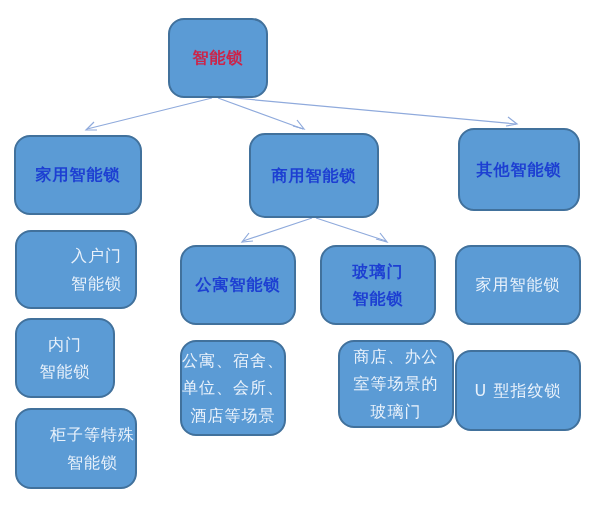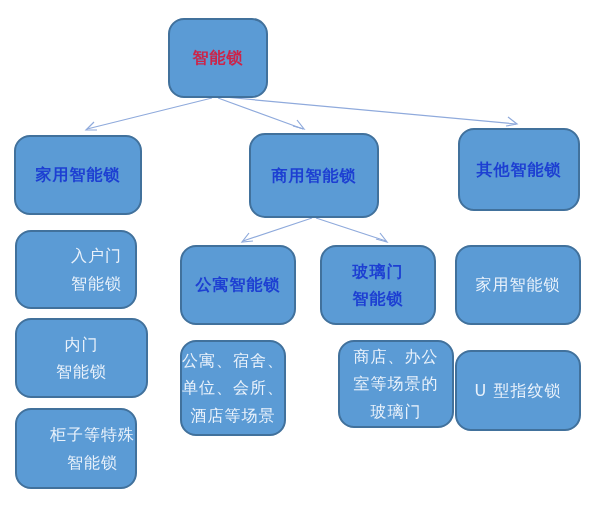--- a/index.html
+++ b/index.html
@@ -43,21 +43,21 @@
   }
   .node.lvl-root .label { color: var(--root-text, #cc2449); font-weight: bold; }
   .node.lvl-branch .label { color: var(--branch-text, #1d3fd2); font-weight: bold; }
 
   
   .n-root        { left: 168px; top: 18px;  width: 100px; height: 80px; }
   .n-home        { left: 14px;  top: 135px; width: 128px; height: 80px; }
   .n-commercial  { left: 249px; top: 133px; width: 130px; height: 85px; }
   .n-other       { left: 458px; top: 128px; width: 122px; height: 83px; }
   .n-entry-door  { left: 15px;  top: 230px; width: 122px; height: 79px; padding-left: 41px; }
-  .n-inner-door  { left: 15px;  top: 318px; width: 133px; height: 80px; }
+  .n-inner-door  { left: 15px;  top: 318px; width: 100px; height: 80px; }
   .n-cabinet     { left: 15px;  top: 408px; width: 122px; height: 81px; justify-content: flex-end; }
   .n-apartment   { left: 180px; top: 245px; width: 116px; height: 80px; justify-content: center; }
   .n-glass-door  { left: 320px; top: 245px; width: 116px; height: 80px; }
   .n-apartment-scenes { left: 180px; top: 340px; width: 106px; height: 96px; font-size: 15px; }
   .n-glass-scenes     { left: 338px; top: 340px; width: 116px; height: 88px; }
   .n-padlock     { left: 455px; top: 245px; width: 126px; height: 80px; }
   .n-u-lock      { left: 455px; top: 350px; width: 126px; height: 81px; }
 </style>
 </head>
 <body>

